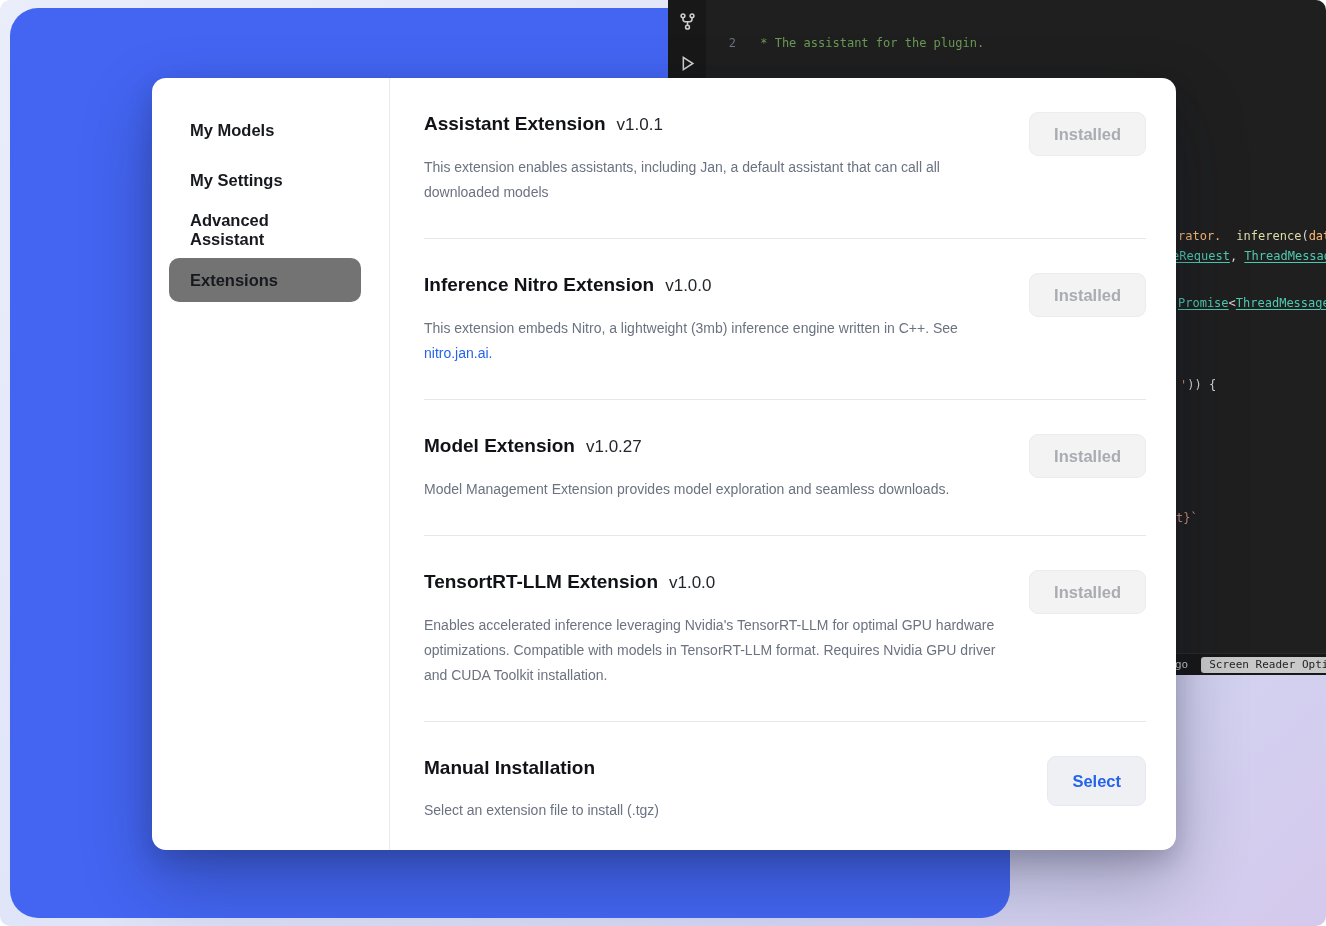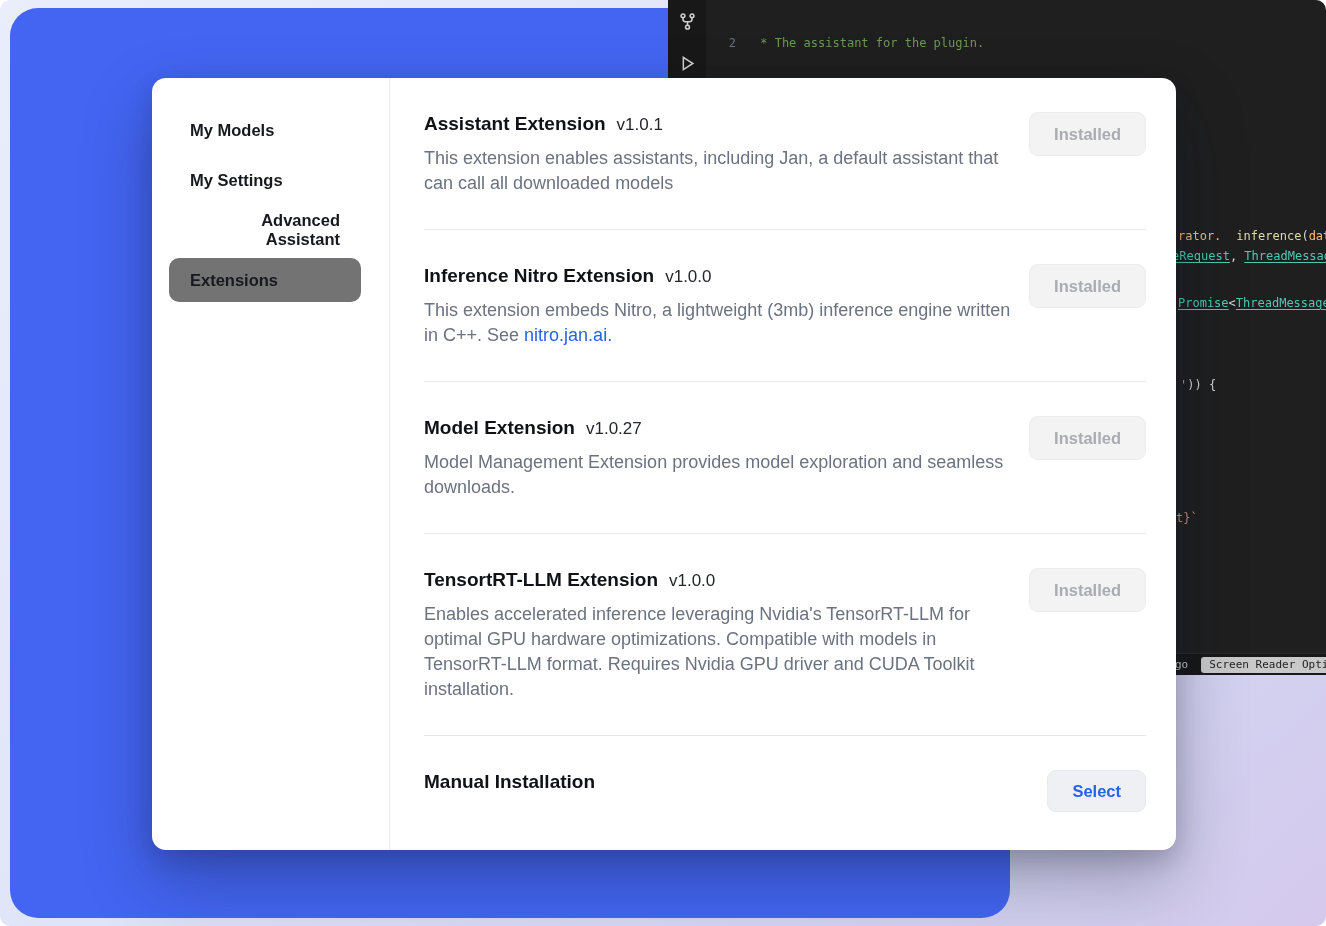--- a/index.html
+++ b/index.html
@@ -59,46 +59,45 @@
 
   
   .modal {
     position:absolute; left:152px; top:78px; width:1024px; height:772px;
     background:#ffffff; border-radius:14px; display:flex; overflow:hidden;
     box-shadow:0 30px 70px rgba(15,23,42,.30), 0 10px 24px rgba(15,23,42,.18);
   }
   .sidebar {
     flex:none; width:238px; border-right:1px solid #e9eaee;
     padding:30px 28px 0 17px;
-    text-align:right;
   }
   .side-item {
     height:44px; margin-bottom:6px; display:flex; align-items:center;
     padding:0 21px; border-radius:10px; font-size:16.5px; font-weight:700;
     color:#17191e; cursor:pointer;
   }
   .side-item.active { background:#737373; }
 
   .content { flex:1; padding:34px 30px 16px 34px; }
   .ext-row { display:flex; justify-content:space-between; align-items:flex-start; padding:34px 0 33px; }
   .ext-row.first { padding-top:0; }
   .divider { border-top:1px solid #e7e8ec; }
   .ext-text { max-width:590px; }
   .ext-title-line { display:flex; align-items:baseline; line-height:24px; }
   .ext-title { font-size:19px; font-weight:700; color:#101217; }
   .ext-version { font-size:17px; font-weight:400; color:#23262c; margin-left:11px; }
-  .ext-desc { margin-top:9px; font-size:18px; line-height:25px; color:#6b7280; }
+  .ext-desc { margin-top:18px; font-size:14px; line-height:25px; color:#6b7280; }
   .ext-desc a { color:#2563eb; text-decoration:none; cursor:pointer; }
 
   .btn {
     flex:none; height:44px; padding:0 24px; border:1px solid #ececee; border-radius:9px;
     background:#f3f3f4; font-family:inherit; font-size:16.5px; font-weight:600;
     color:#aaacb2; cursor:default;
   }
-  .btn.select { color:#2563eb; background:#eef0f4; border-color:#e6e9ef; cursor:pointer; height:42px; }
+  .btn.select { color:#2563eb; background:#eef0f4; border-color:#e6e9ef; cursor:pointer; height:50px; }
 </style>
 </head>
 <body>
 
 <div class="stage">
 
   <div class="blue-panel"></div>
 
   <div class="editor">
     <div class="activity-bar">
@@ -220,20 +219,21 @@
         </div>
         <button class="btn">Installed</button>
       </div>
       <div class="divider"></div>
 
       <div class="ext-row">
         <div class="ext-text">
           <div class="ext-title-line">
             <span class="ext-title">Manual Installation</span>
           </div>
+          <p class="ext-desc">Select an extension file to install (.tgz)</p>
         </div>
         <button class="btn select">Select</button>
       </div>
 
     </main>
   </div>
 
 </div>
 
 </body></html>

